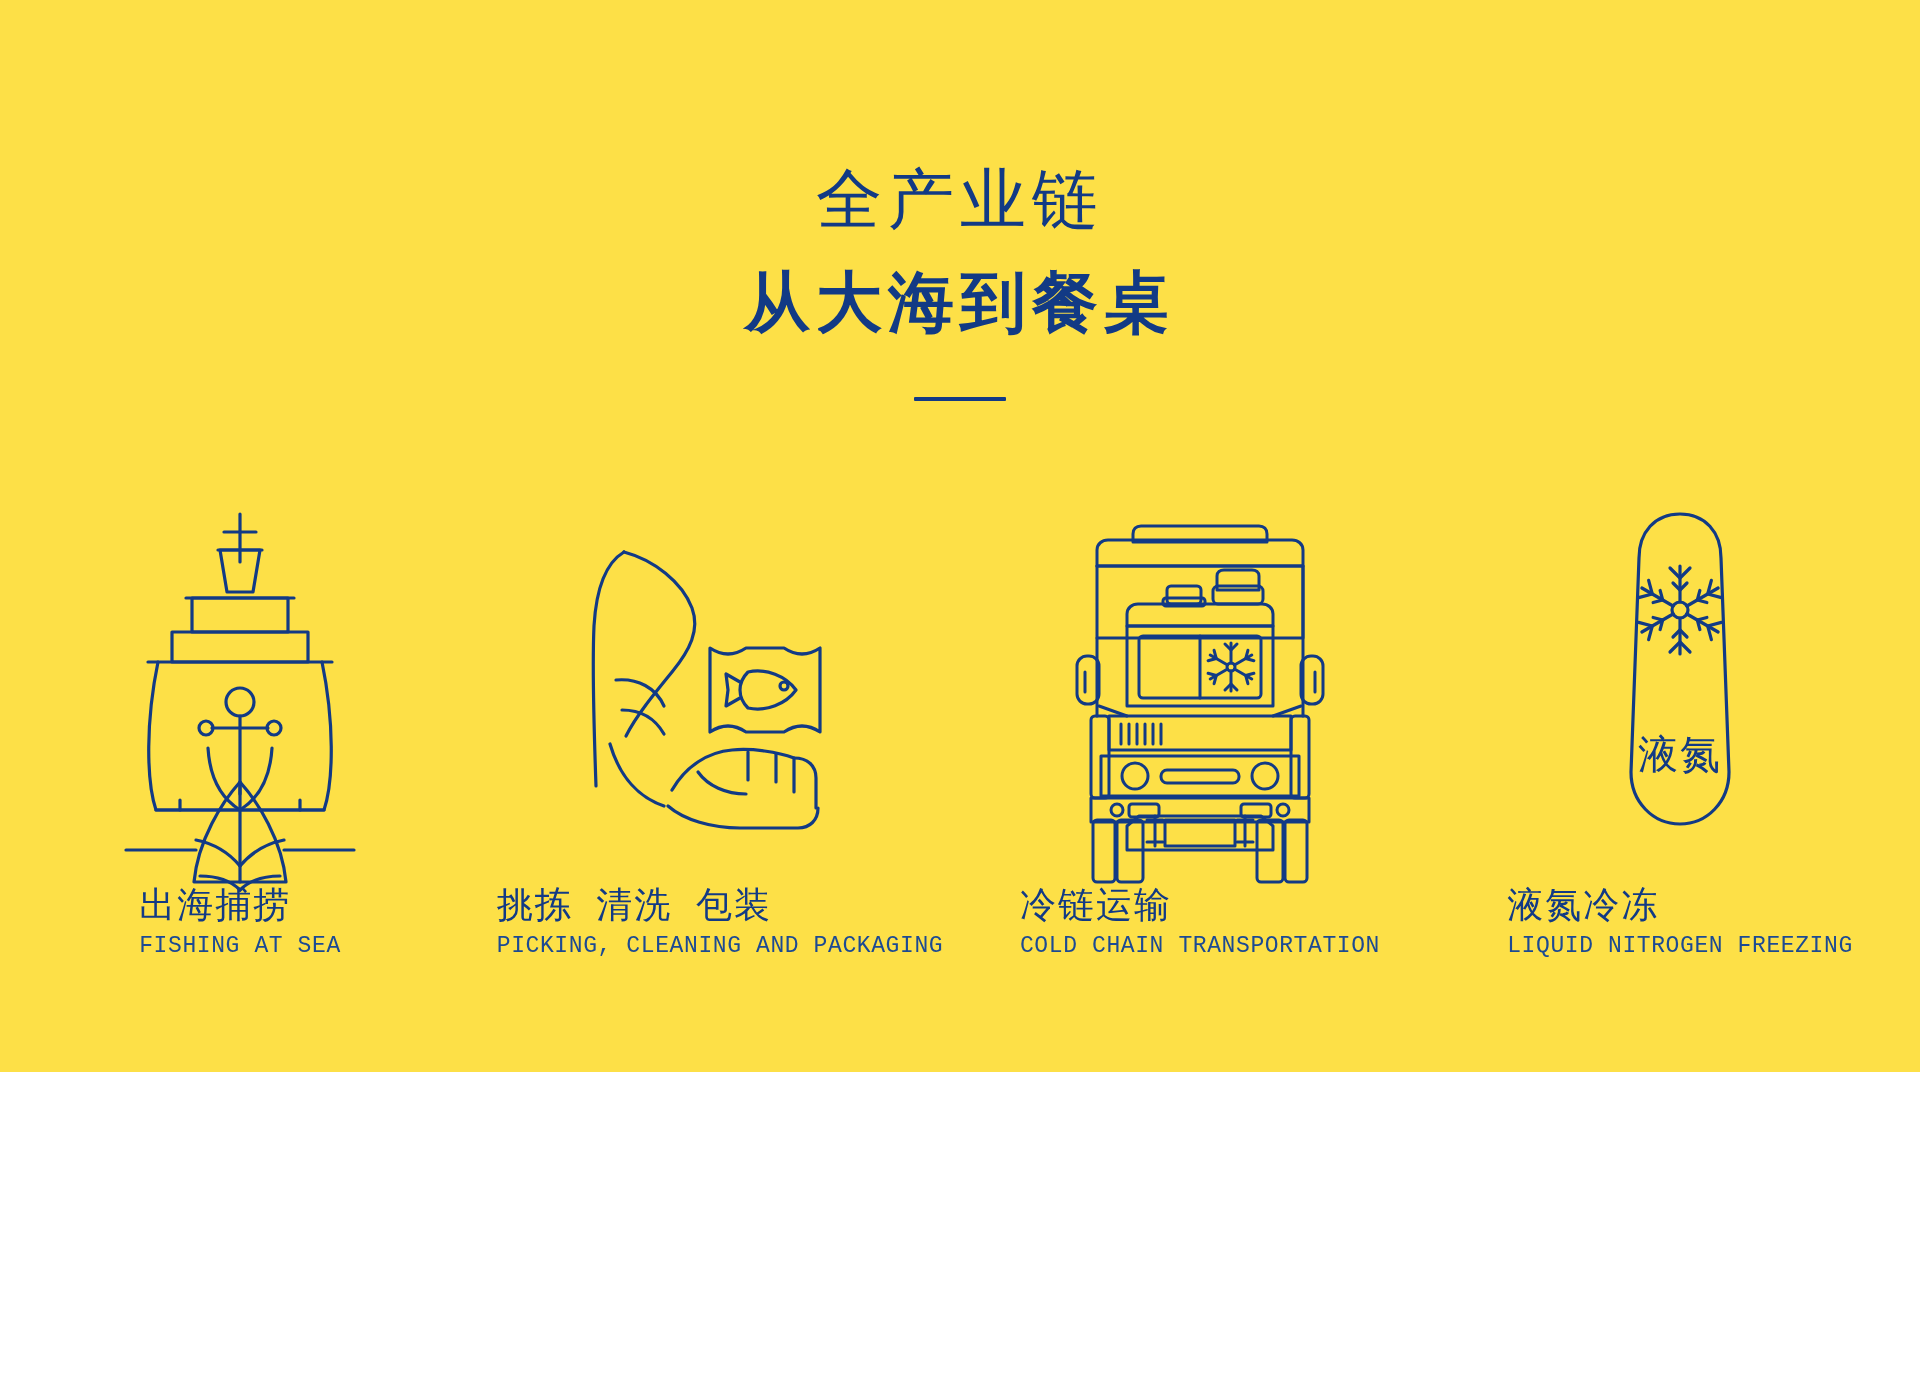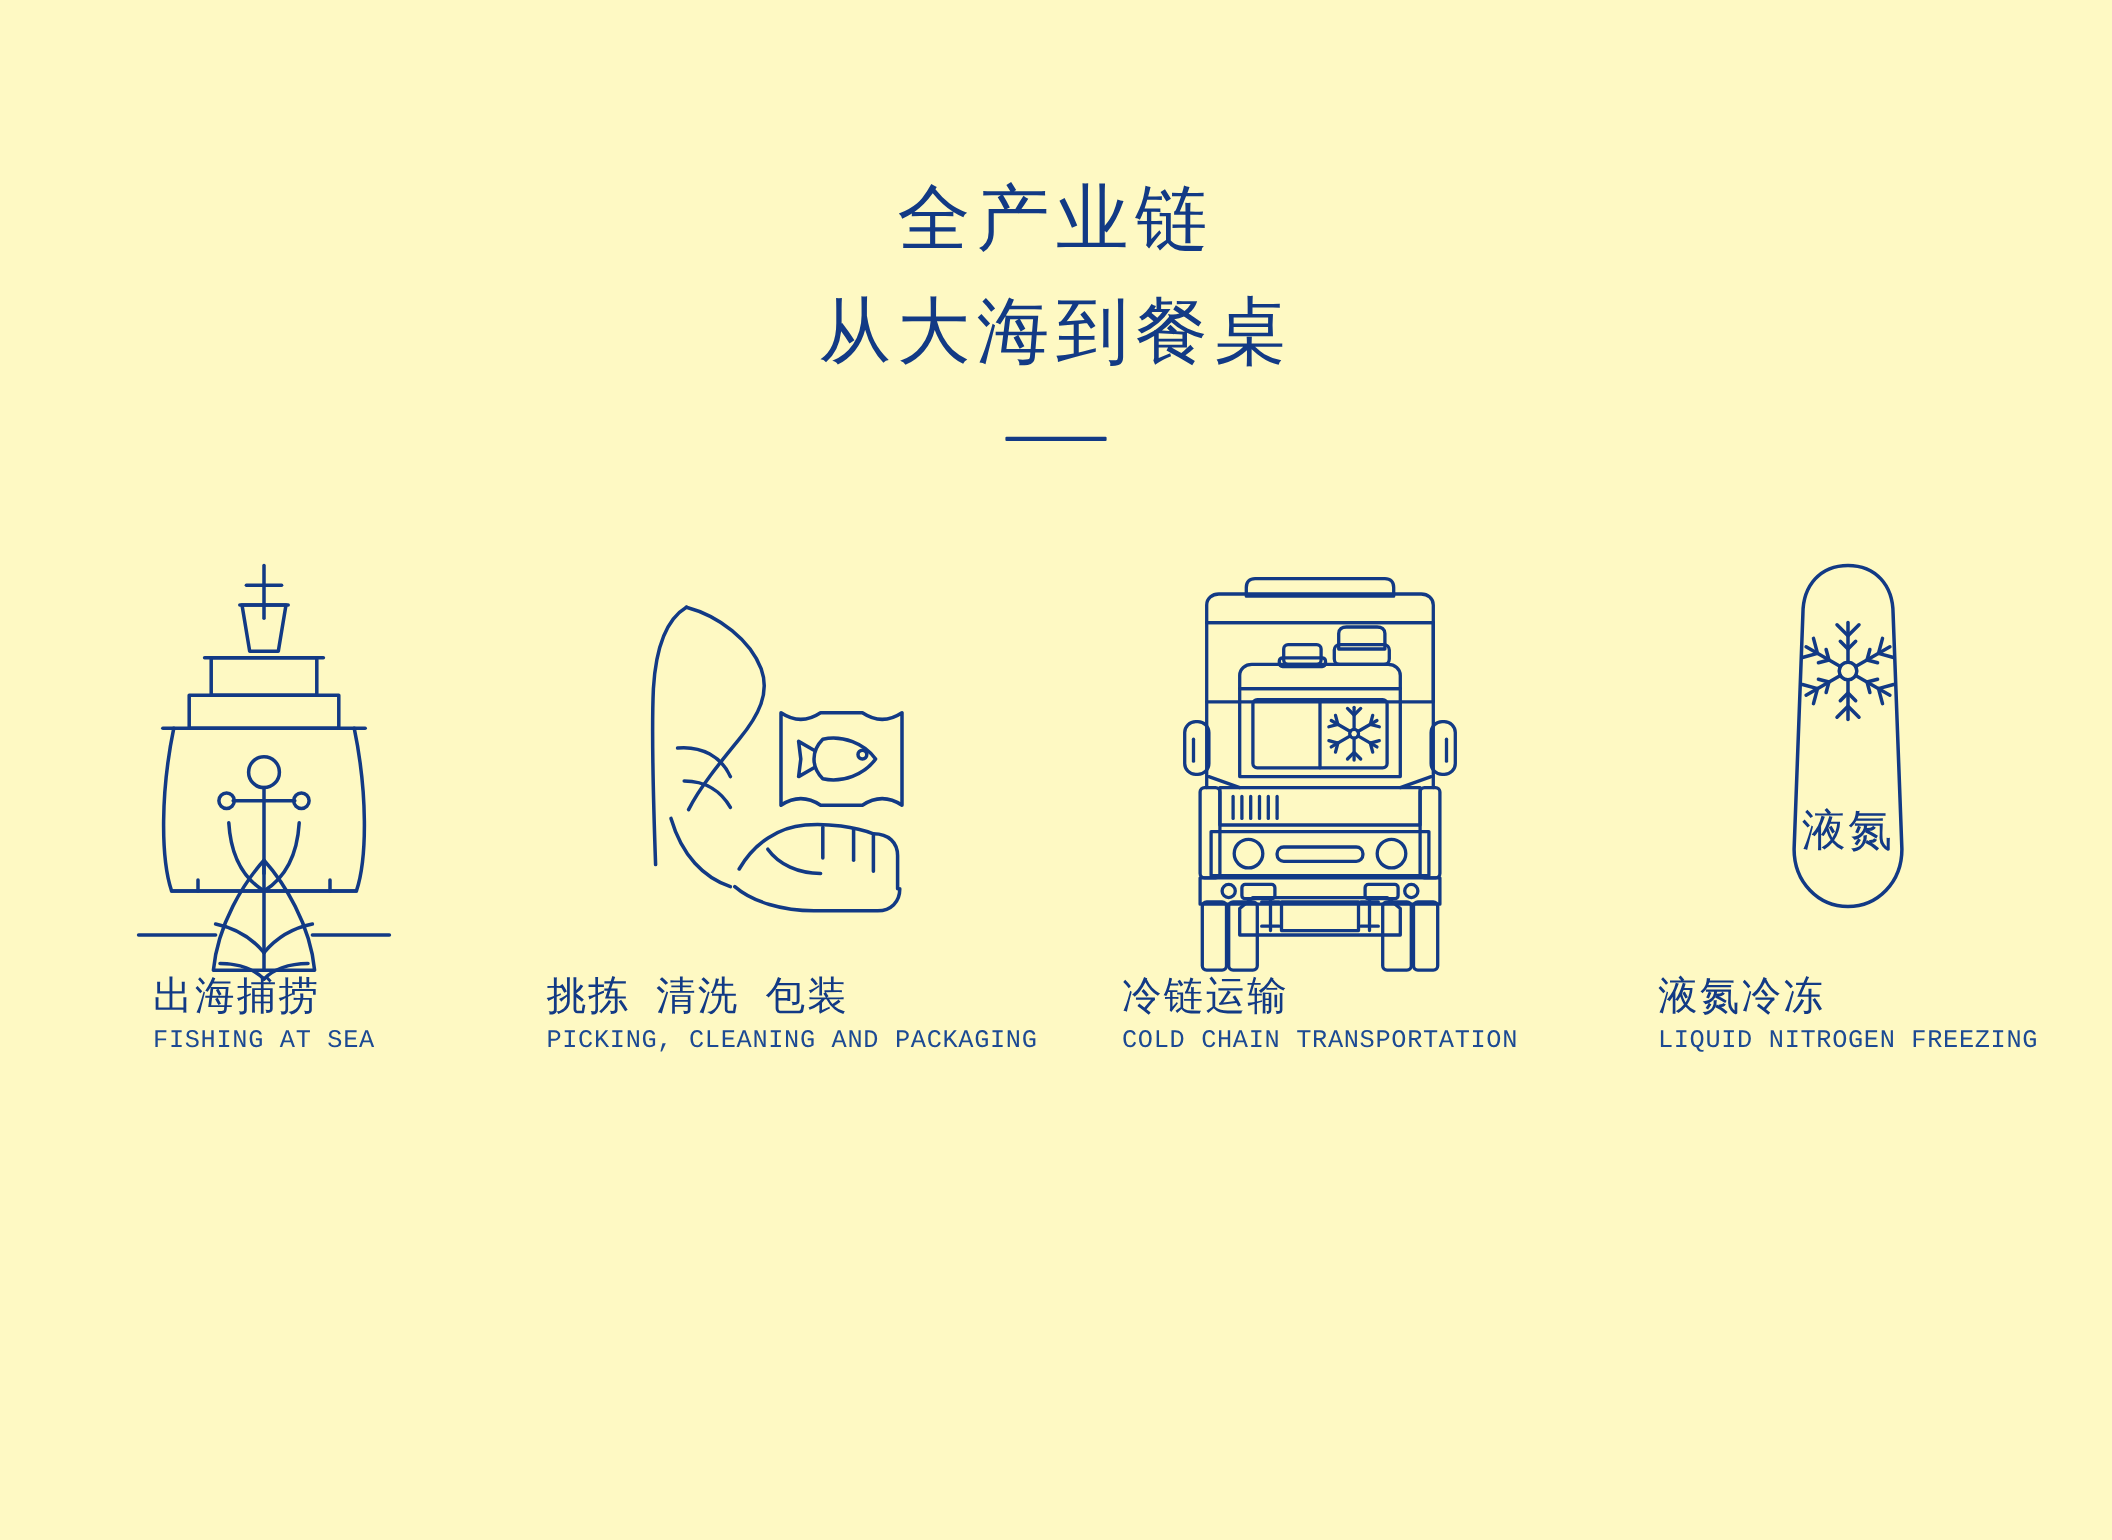--- a/index.html
+++ b/index.html
@@ -9,42 +9,42 @@
   }
   body {
     width: 1920px;
     height: 1400px;
     overflow: hidden;
     font-family: "Liberation Sans", "DejaVu Sans", sans-serif;
   }
   #stage {
     position: relative;
     width: 1920px;
-    height: 1400px;
-    background: #fef9c3;
+    height: 1072px;
+    background: #fde047;
     overflow: hidden;
   }
 
   
   .header {
     position: absolute;
     top: 160px;
     left: 0;
     width: 1920px;
     text-align: center;
   }
   .title-line {
     color: #123a85;
     font-family: "Liberation Serif", "DejaVu Serif", serif;
     font-weight: 400;
     letter-spacing: 6px;
     line-height: 1.22;
   }
   .title-line-1 { font-size: 66px; }
-  .title-line-2 { font-size: 66px; margin-top: 22px; }
+  .title-line-2 { font-size: 66px; margin-top: 22px; font-weight: bold; }
   .divider {
     width: 92px;
     height: 4px;
     background: #123a85;
     margin: 54px auto 0 auto;
     border-radius: 1px;
   }
 
   
   .steps {

